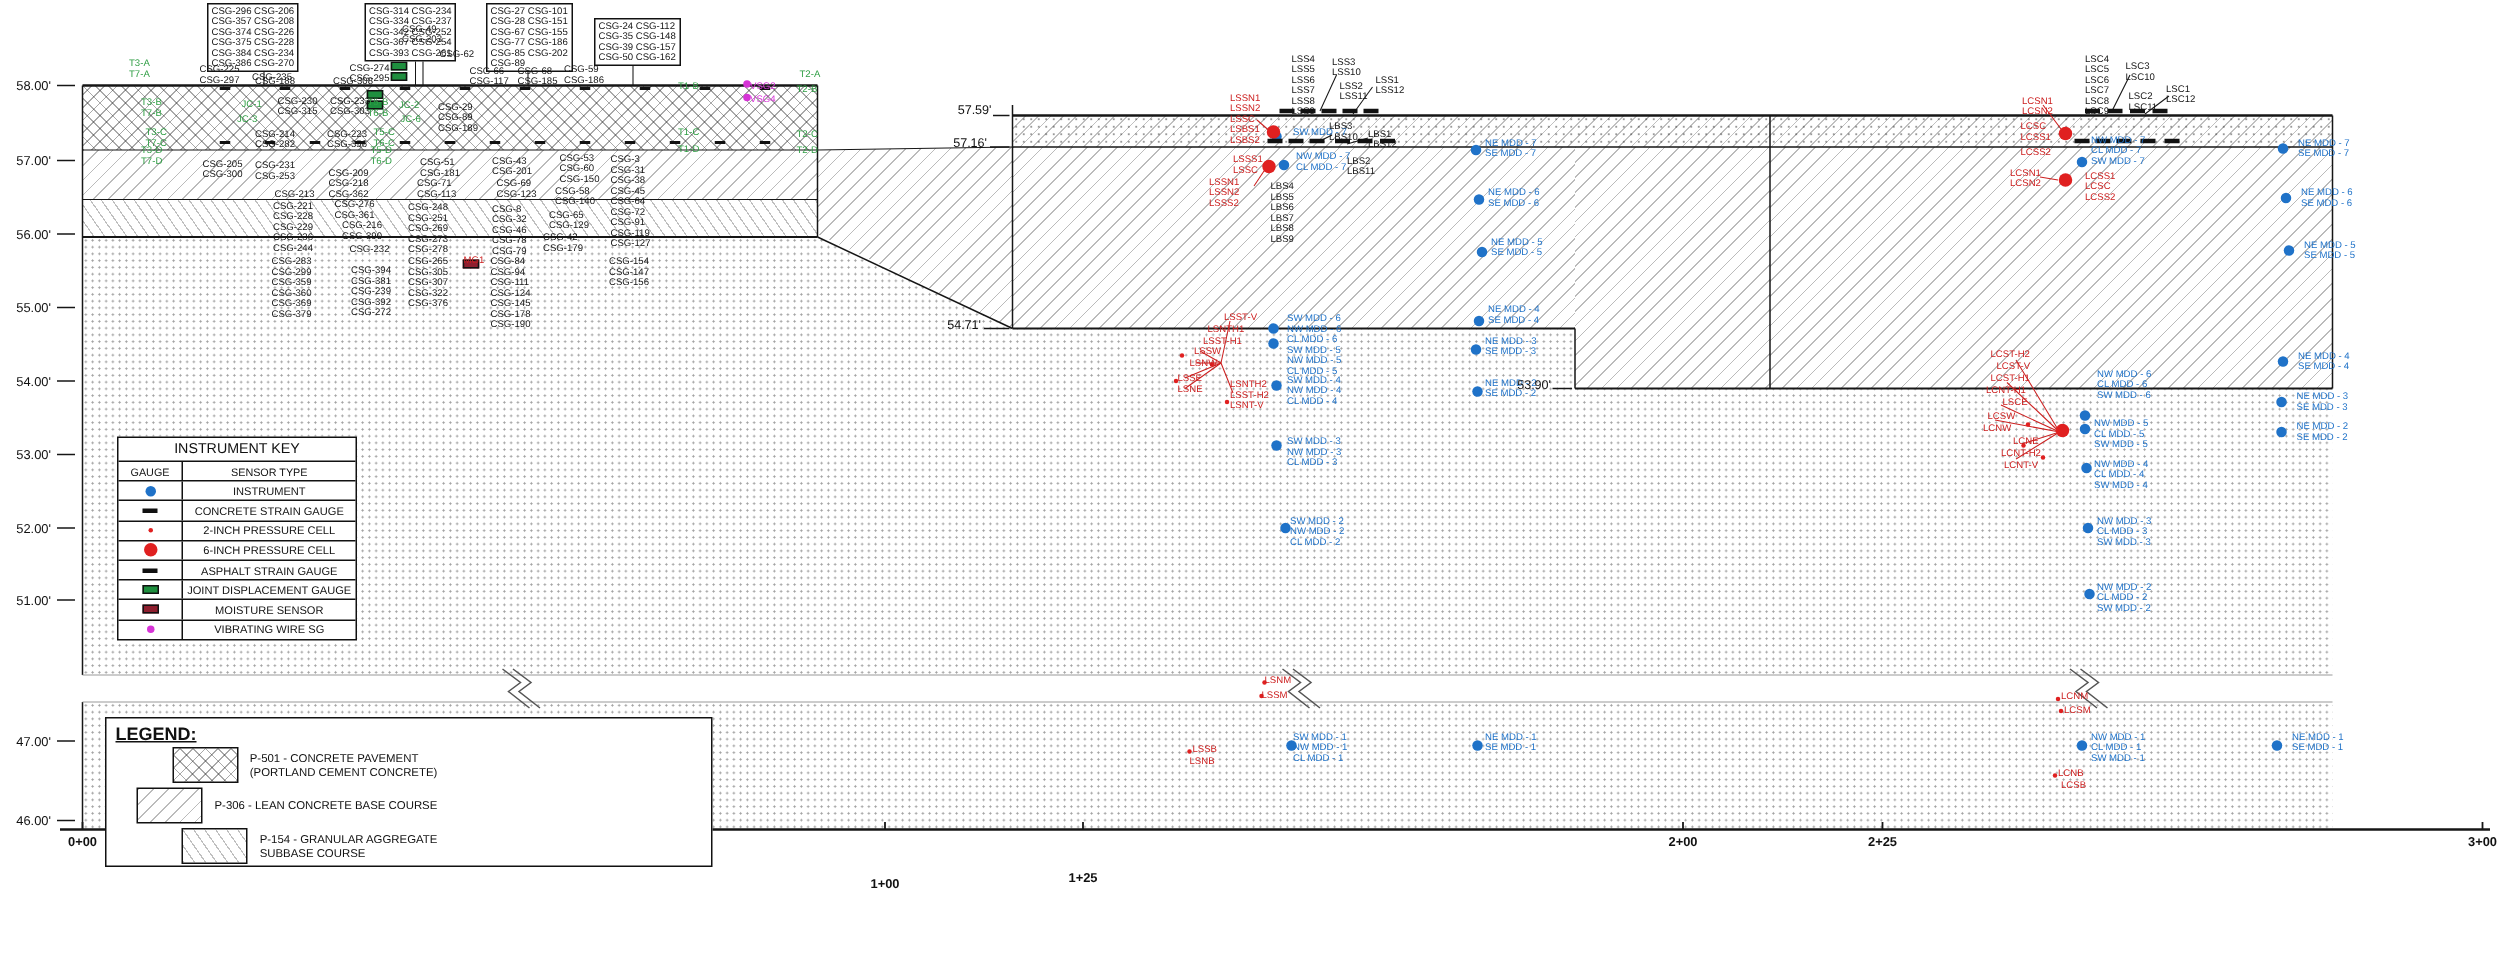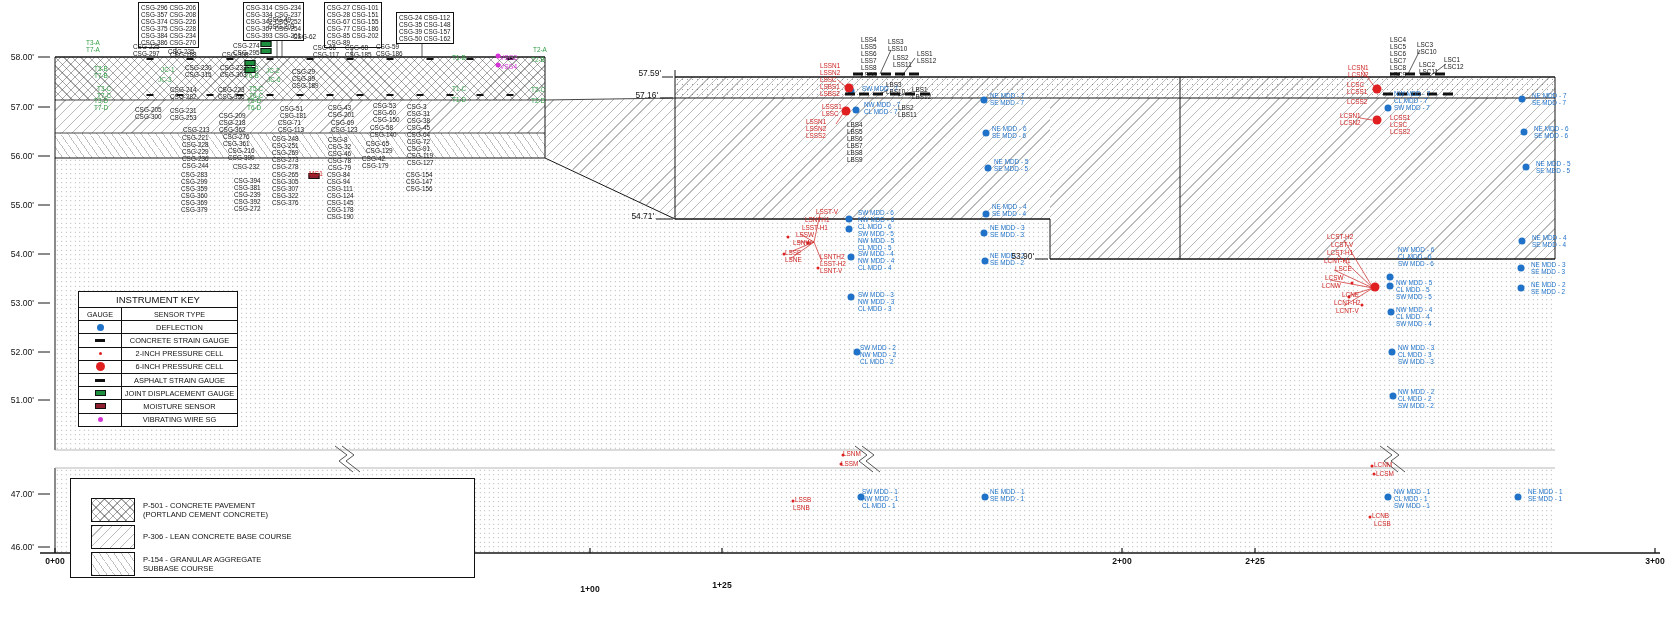--- a/index.html
+++ b/index.html
@@ -34,21 +34,21 @@
   #inst-key .t{font-size:9.5px;text-align:center;border-bottom:1px solid #111;padding:2px 0;}
   .ik-row{display:flex;border-bottom:1px solid #111;height:12.2px;align-items:center;}
   .ik-row:last-child{border-bottom:none;}
   .ik-sym{width:42px;border-right:1px solid #111;align-self:stretch;display:flex;align-items:center;justify-content:center;}
   .ik-type{flex:1;text-align:center;}
   .ik-head{font-size:7.2px;}
   
   #legend{position:absolute;left:70px;top:478px;width:403px;height:98px;z-index:10;background:#fff;border:1px solid #111;color:#111;}
   #legend .t{font-size:12px;font-weight:bold;text-decoration:underline;margin:3px 0 2px 6px;}
   .lg-col{position:absolute;top:20px;}
-  .lg-item{display:flex;align-items:center;margin-bottom:5px;height:22px;}
+  .lg-item{display:flex;align-items:center;margin-bottom:5px;height:22px;justify-content:flex-end;}
   .lg-sw{width:42px;height:22px;border:1px solid #111;margin-right:8px;flex:none;}
   .lg-tx{font-size:7.6px;line-height:1.25;}
 </style>
 </head>
 <body>
 
 <div id="canvas">
   <svg id="linework" width="1671" height="644" viewBox="0 0 1671 644">
       <line x1="55" y1="57" x2="545" y2="57" stroke="#161616" stroke-width="1.6"></line>
       <line x1="545" y1="57" x2="545" y2="158" stroke="#161616" stroke-width="1"></line>
@@ -129,21 +129,21 @@
     <div class="t">INSTRUMENT KEY</div>
     <div class="ik-row ik-head">
       <div class="ik-sym">GAUGE</div>
       <div class="ik-type">SENSOR TYPE</div>
     </div>
     <div id="ik-rows">
         <div class="ik-row">
           <div class="ik-sym">
             <span class="dot-b" style="display: inline-block;"></span>
           </div>
-          <div class="ik-type">DEFLECTION</div>
+          <div class="ik-type">INSTRUMENT</div>
         </div>
         <div class="ik-row">
           <div class="ik-sym">
             <span class="bar-k" style="display: inline-block;"></span>
           </div>
           <div class="ik-type">CONCRETE STRAIN GAUGE</div>
         </div>
         <div class="ik-row">
           <div class="ik-sym">
             <span class="dot-rs" style="display: inline-block;"></span>
@@ -177,20 +177,21 @@
         <div class="ik-row">
           <div class="ik-sym">
             <span class="dot-m" style="display: inline-block;"></span>
           </div>
           <div class="ik-type">VIBRATING WIRE SG</div>
         </div>
       </div>
   </div>
 
   <div id="legend">
+    <div class="t">LEGEND:</div>
     <div class="lg-col" id="lg-col0" style="left:20px;">
         <div class="lg-item">
           <div class="lg-sw pat-cross"></div>
           <div class="lg-tx">P-501 - CONCRETE PAVEMENT<div>(PORTLAND CEMENT CONCRETE)</div></div>
         </div>
         <div class="lg-item">
           <div class="lg-sw pat-diag"></div>
           <div class="lg-tx">P-306 - LEAN CONCRETE BASE COURSE</div>
         </div>
         <div class="lg-item">

